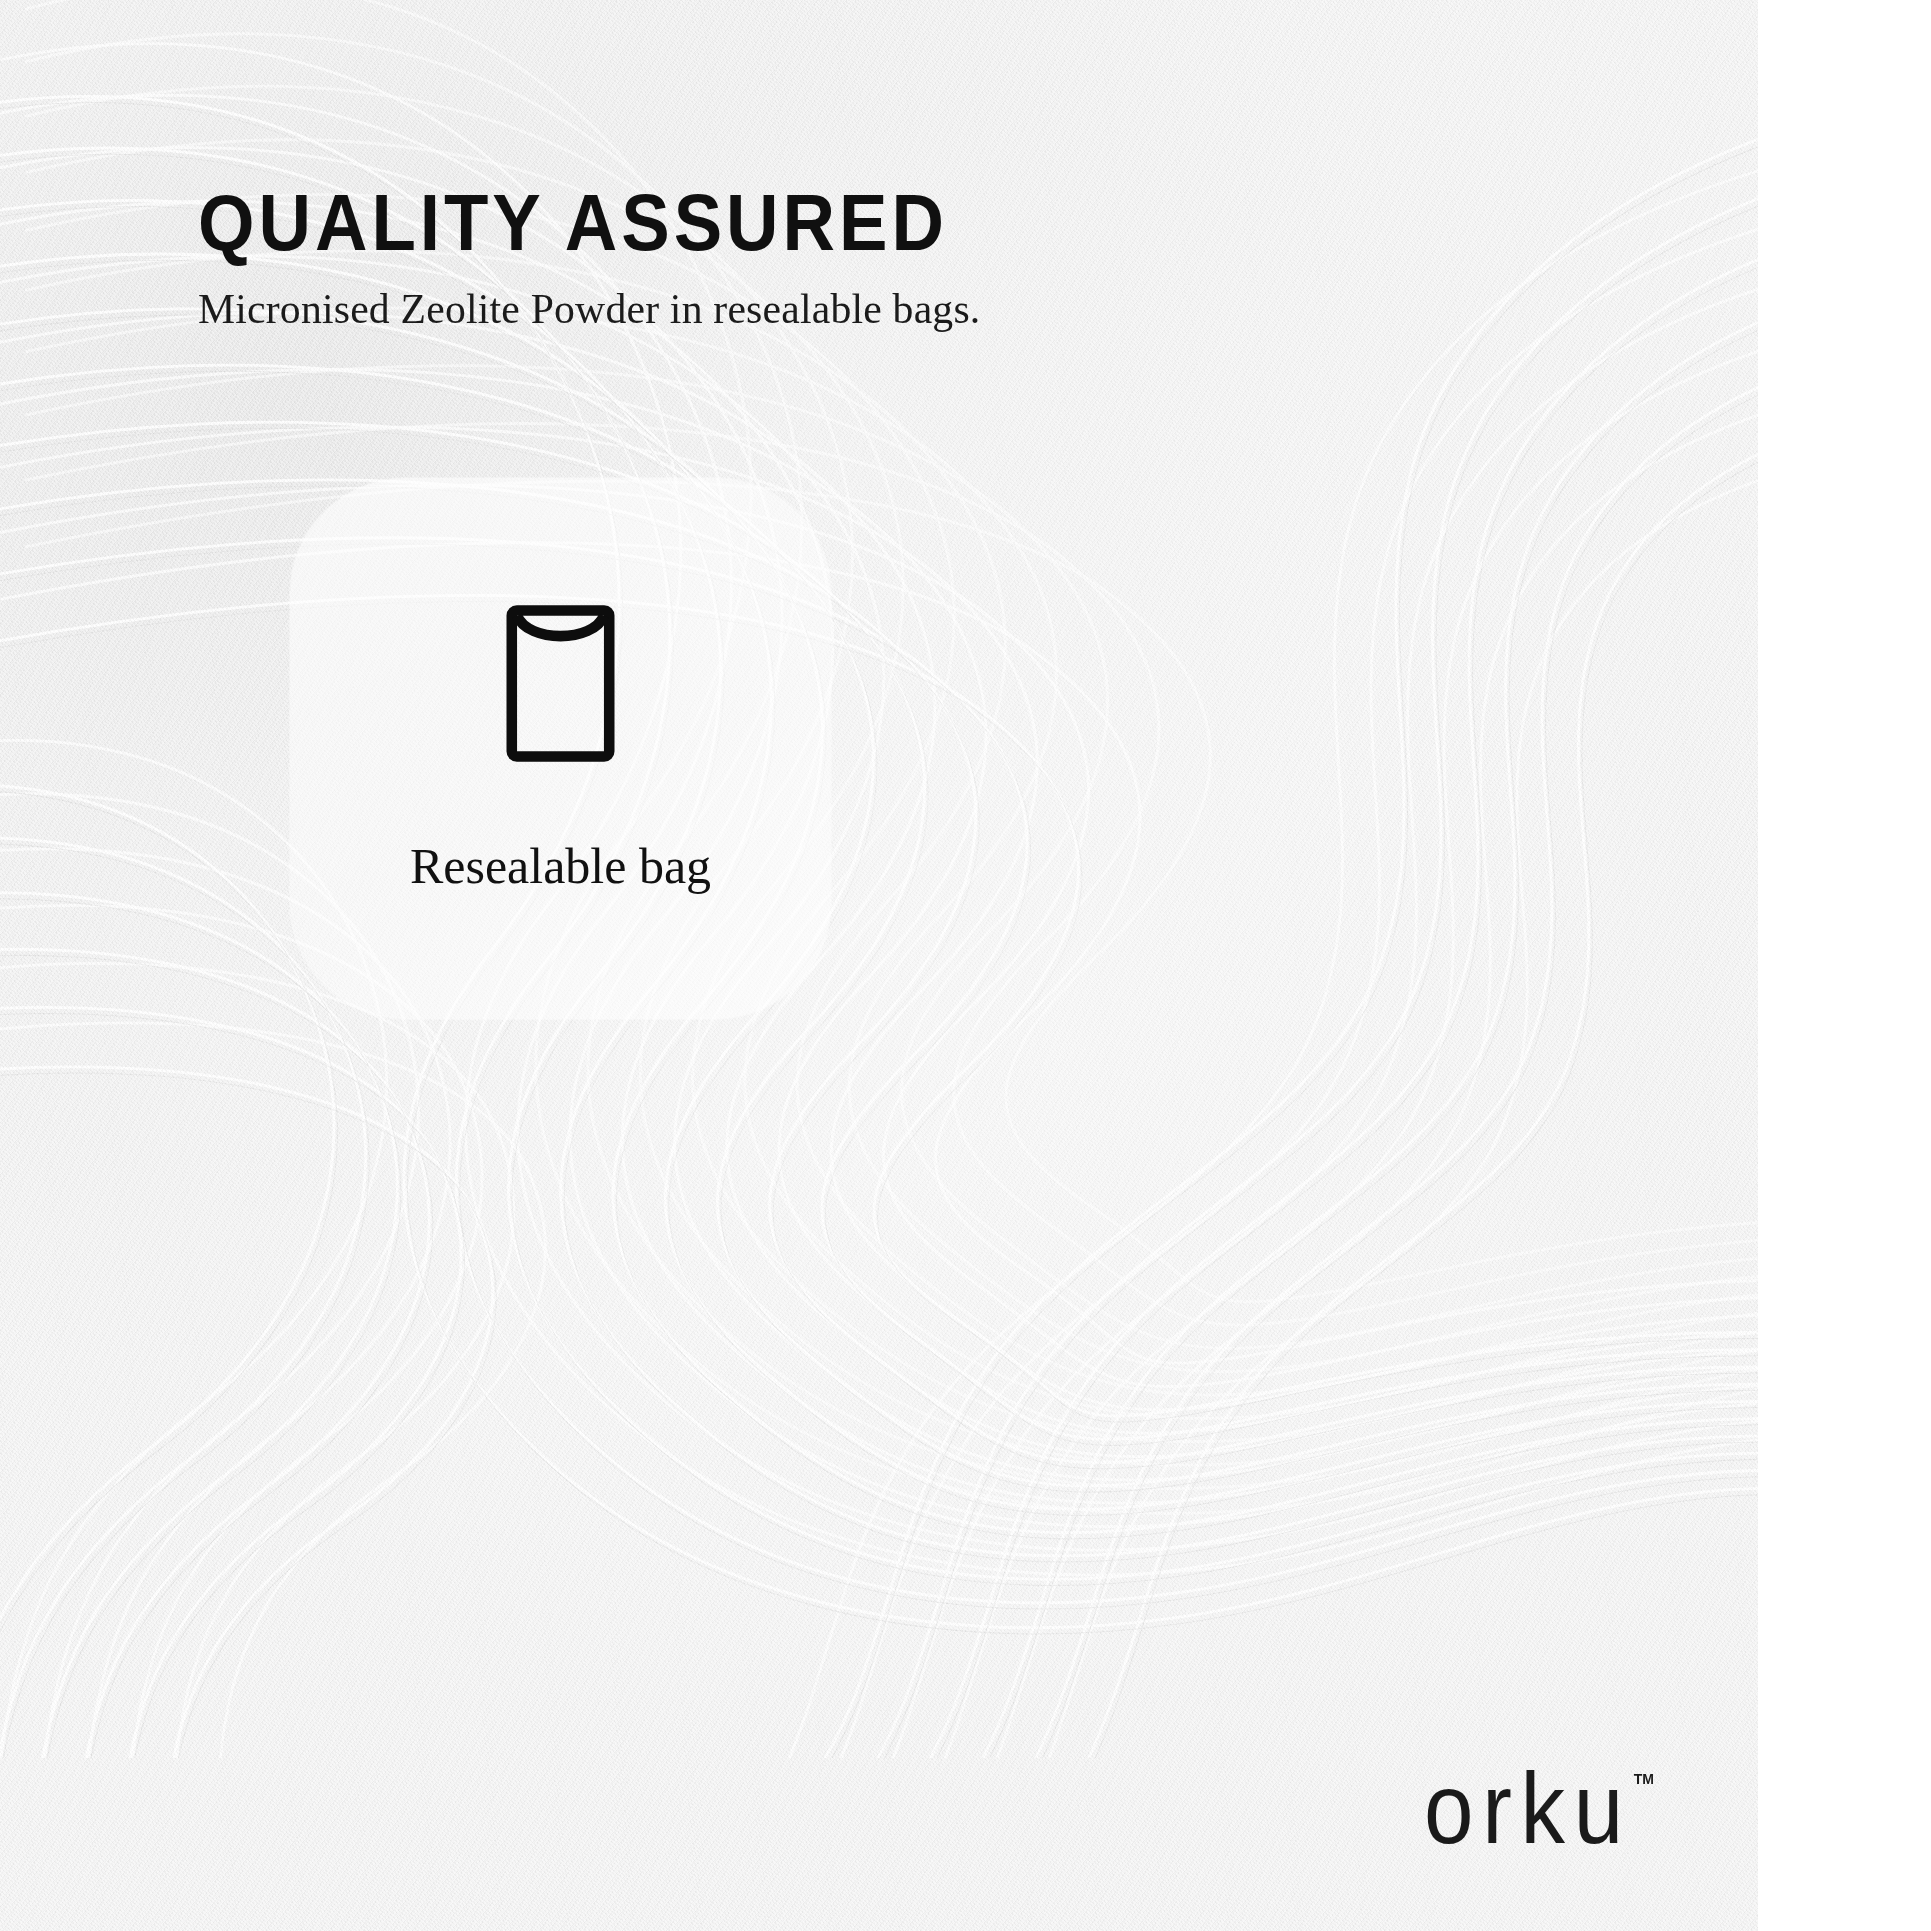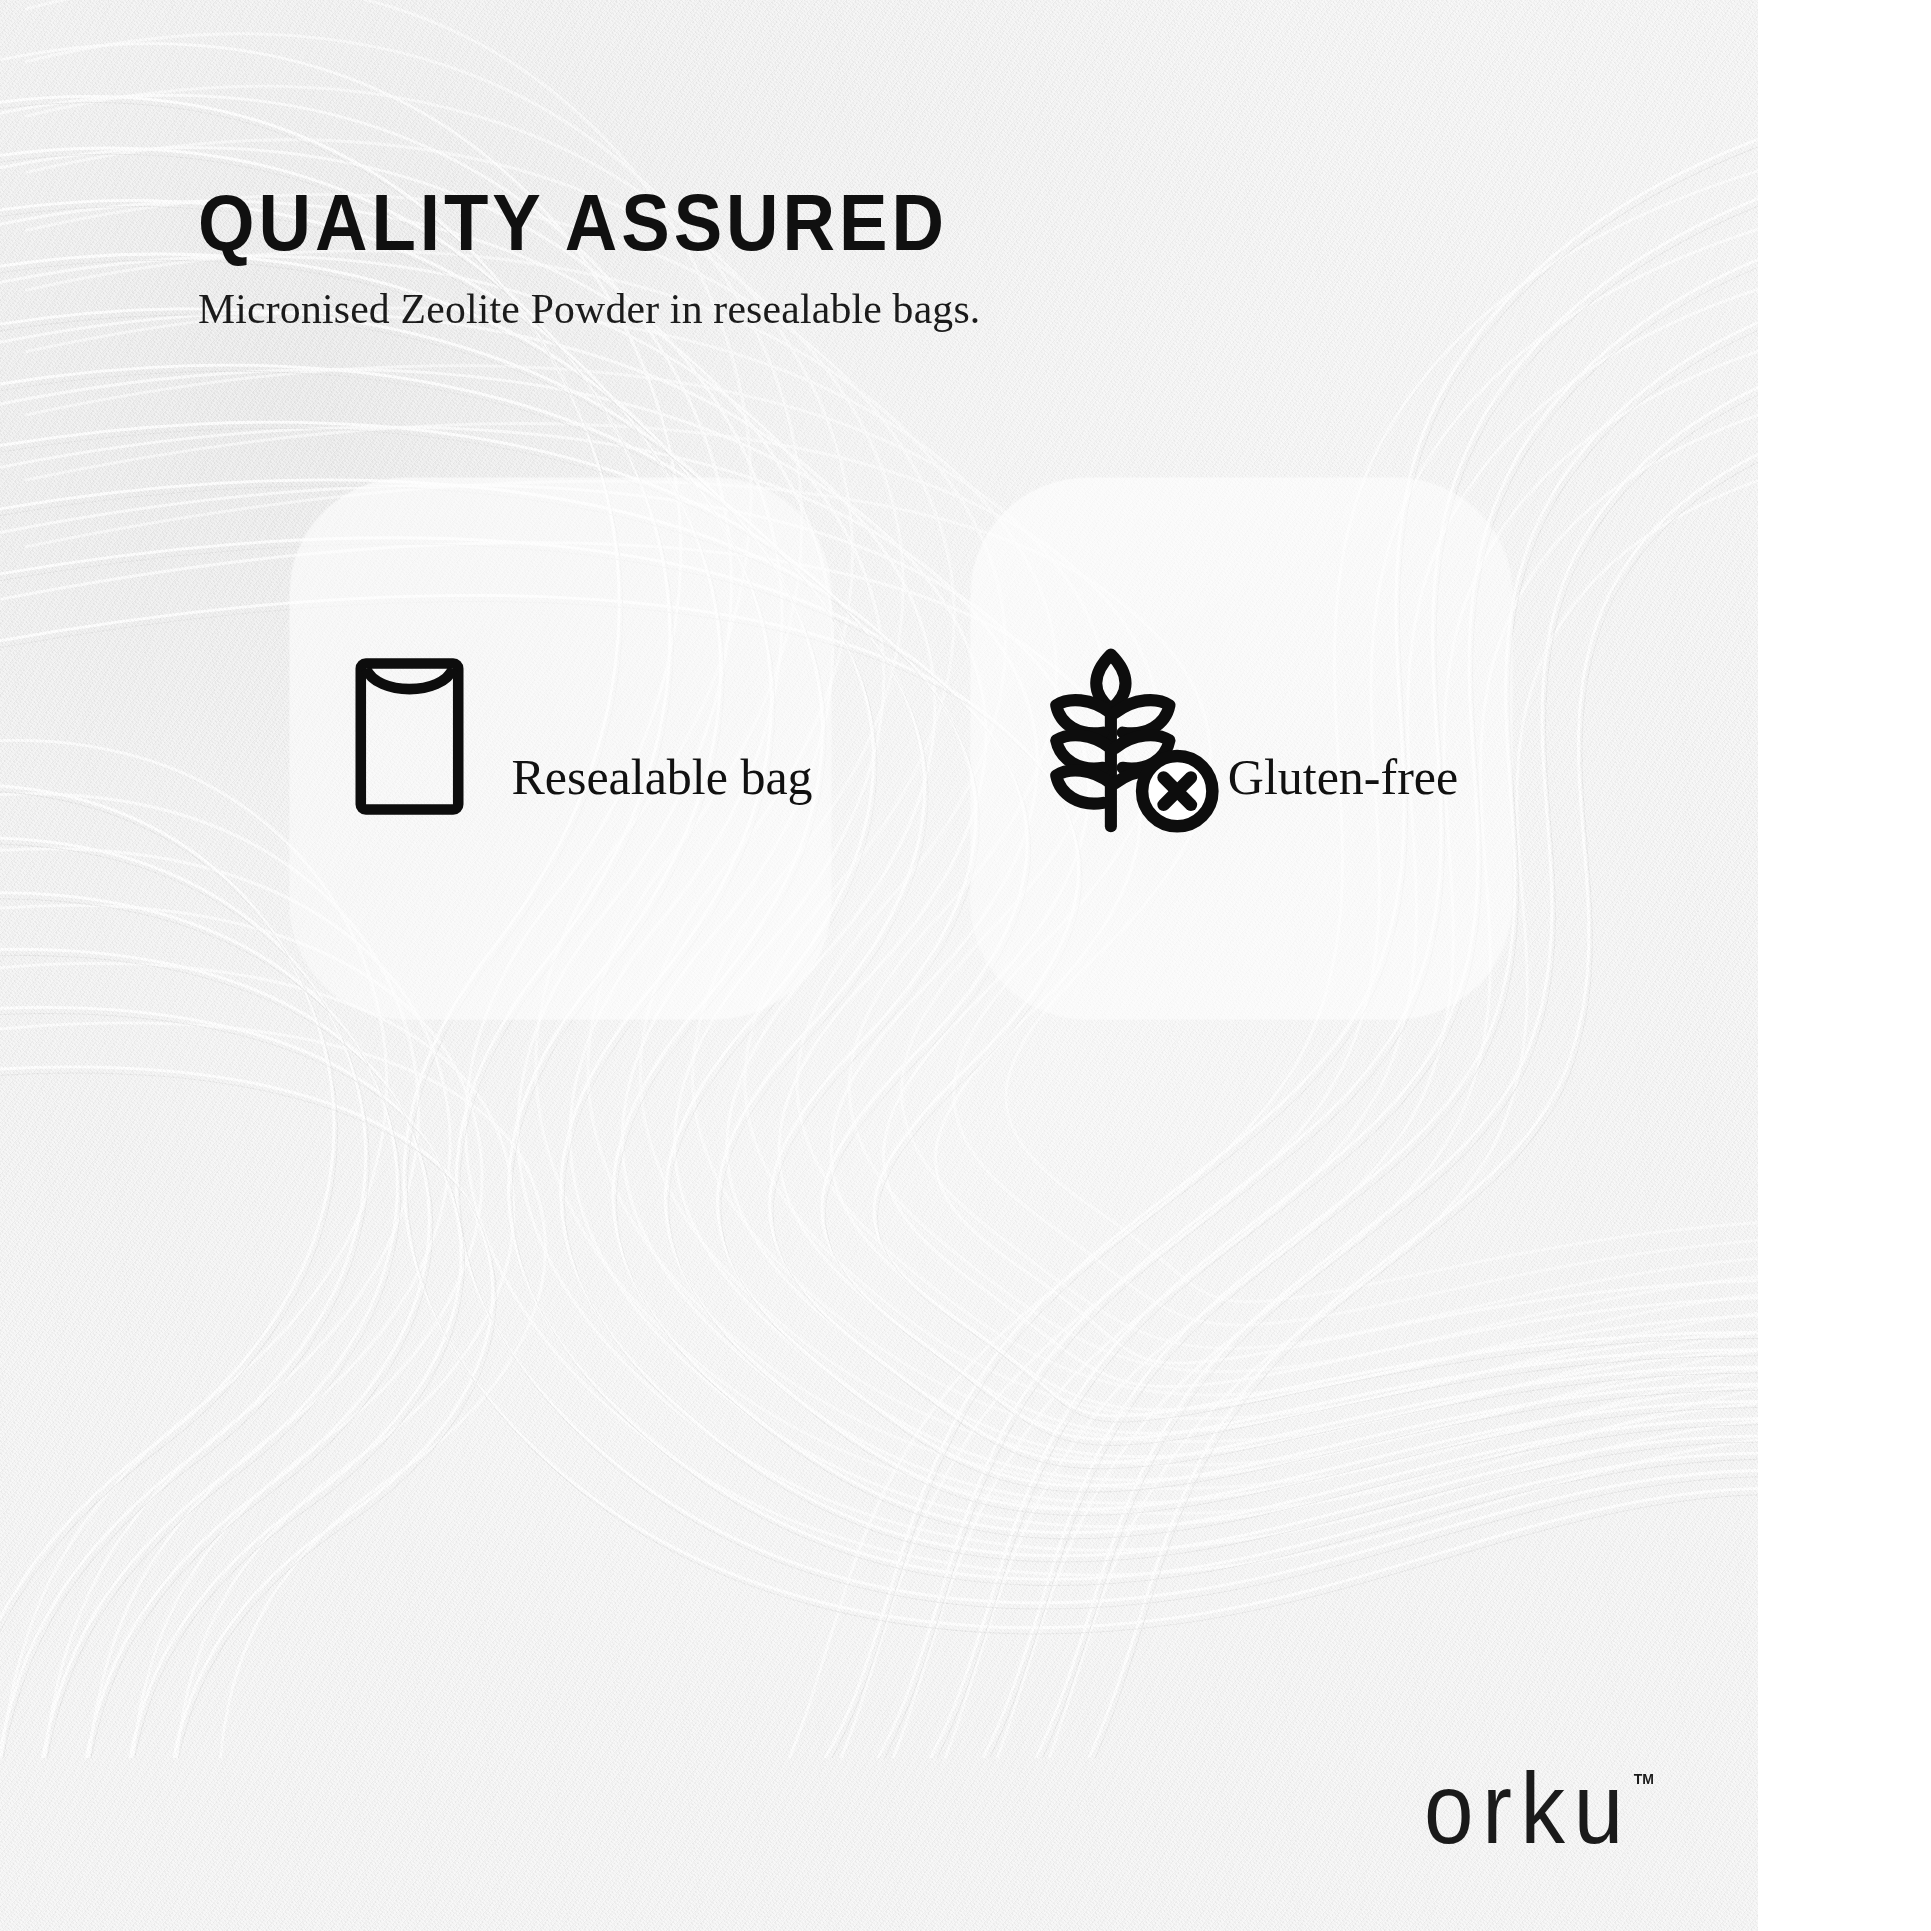--- a/index.html
+++ b/index.html
@@ -95,21 +95,21 @@
     column-gap: 140px;
     row-gap: 58px;
   }
 
   .card {
     position: relative;
     border-radius: 116px;
     background: linear-gradient(155deg, rgba(255,255,255,.62) 0%, rgba(255,255,255,.40) 55%, rgba(255,255,255,.56) 100%);
     box-shadow: 0 0 0 1px rgba(255,255,255,.28);
     display: flex;
-    flex-direction: row;
+    flex-direction: column;
     align-items: center;
     justify-content: center;
   }
 
   .card-icon {
     width: 203px;
     height: 203px;
     display: flex;
     align-items: center;
     justify-content: center;
@@ -226,47 +226,20 @@
       <div class="card-icon">
         <svg viewBox="0 0 100 100" aria-hidden="true">
           <rect x="26" y="14" width="48" height="72" rx="2.5" ry="2.5" fill="none" stroke="#0d0d0d" stroke-width="5.2"></rect>
           <path d="M28.6,16.6 C34,30 66,30 71.4,16.6" fill="none" stroke="#0d0d0d" stroke-width="5.2" stroke-linecap="butt"></path>
         </svg>
       </div>
       <div class="card-label">Resealable bag</div>
     </div>
 
 
-    <div class="card">
-      <div class="card-icon">
-        <svg viewBox="0 0 104 104" aria-hidden="true">
-          <g fill="none" stroke="#0d0d0d" stroke-width="6.2" stroke-linecap="round" stroke-linejoin="round">
-
-            <line x1="44" y1="38" x2="44" y2="98"></line>
-
-            <path d="M44,10 C54,20 54,30 44,38 C34,30 34,20 44,10 Z"></path>
-
-            <path d="M44,40 C34,32 22,32 16,36 C18,46 28,52 40,50"></path>
-            <path d="M44,58 C34,50 22,50 16,54 C18,64 28,70 40,68"></path>
-            <path d="M44,76 C34,68 22,68 16,72 C18,82 28,88 40,86"></path>
-
-            <path d="M46,40 C56,32 68,32 74,36 C72,46 62,52 50,50"></path>
-            <path d="M46,58 C56,50 68,50 74,54 C72,64 62,70 50,68"></path>
-            <path d="M46,76 C54,70 62,69 68,70"></path>
-          </g>
-
-          <circle cx="78" cy="80" r="18" fill="#ffffff" stroke="#0d0d0d" stroke-width="6.4"></circle>
-          <g stroke="#0d0d0d" stroke-width="6.4" stroke-linecap="round">
-            <line x1="71" y1="73" x2="85" y2="87"></line>
-            <line x1="85" y1="73" x2="71" y2="87"></line>
-          </g>
-        </svg>
-      </div>
-      <div class="card-label">Gluten-free</div>
-    </div>
 
 
   </div>
 
   <div class="brand">
     <span class="brand-word">orku</span>
     <span class="brand-tm">TM</span>
   </div>
 
 </div>

